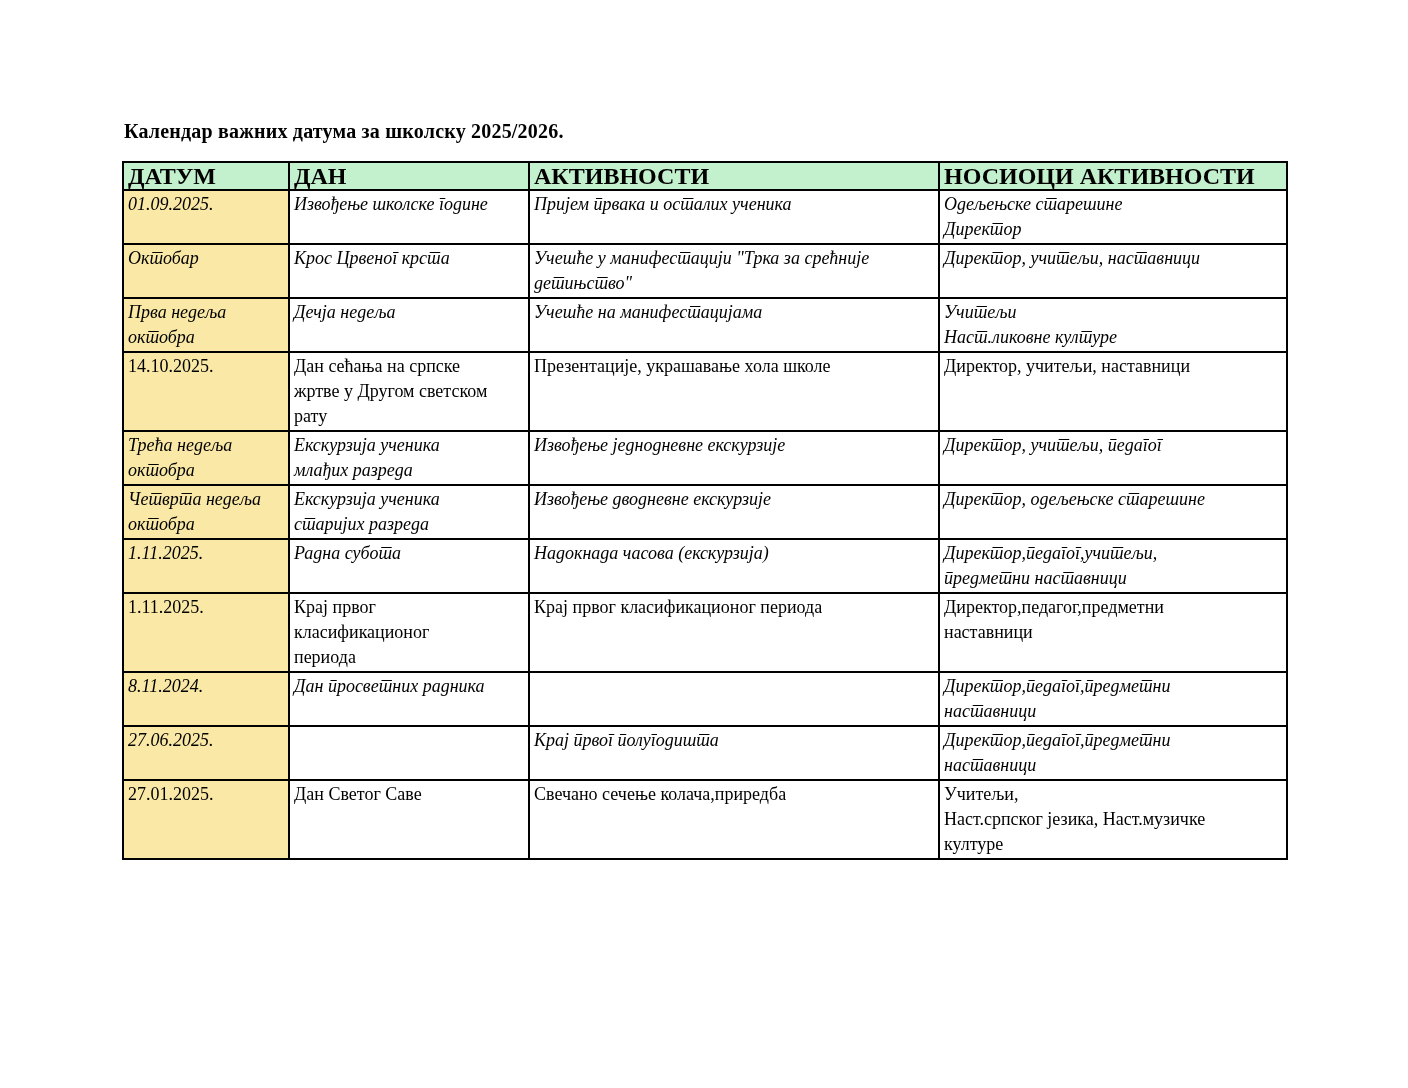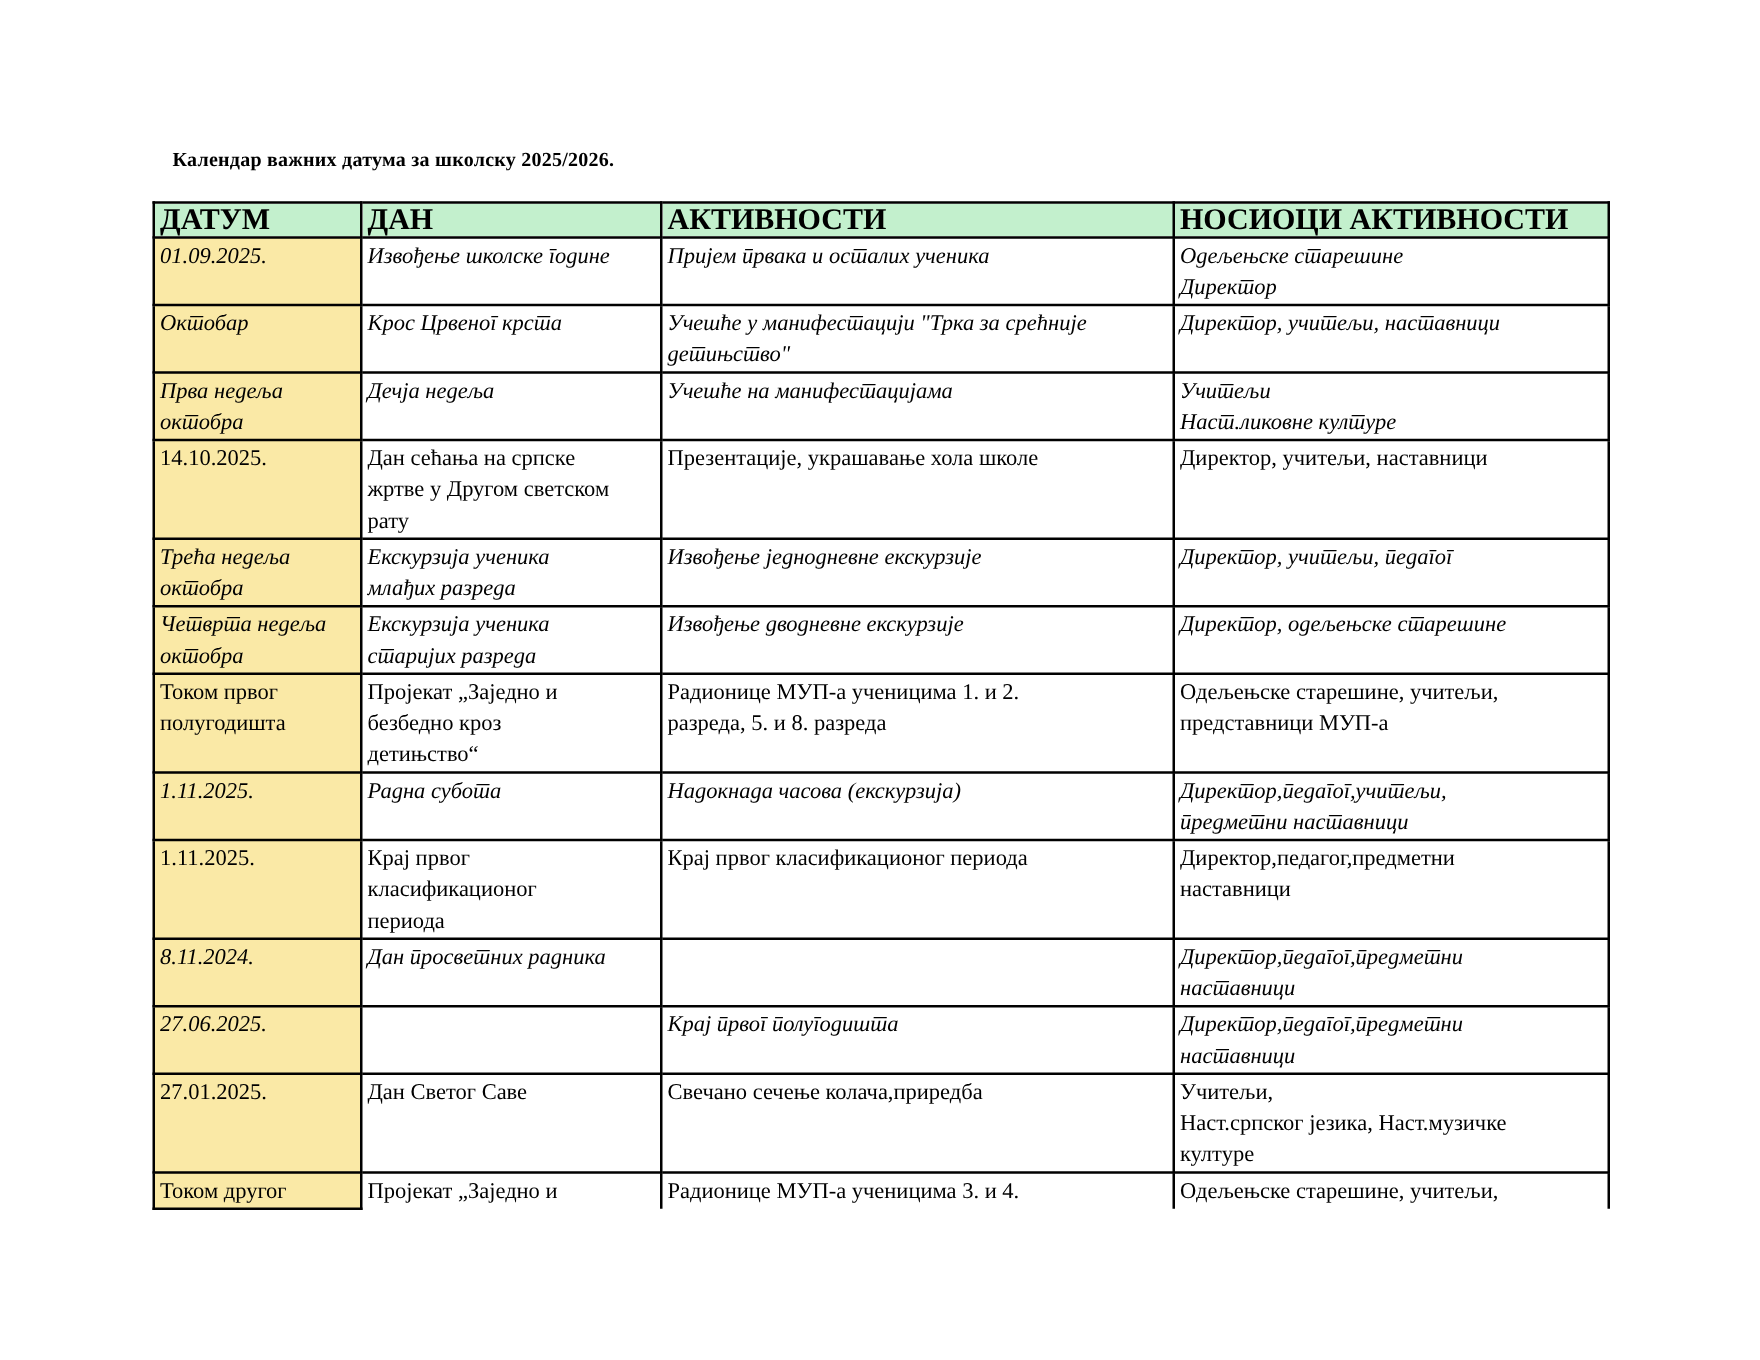--- a/index.html
+++ b/index.html
@@ -11,24 +11,24 @@
     position: relative;
     width: 1408px;
     height: 1088px;
     background: var(--page-bg, #ffffff);
     overflow: hidden;
     font-family: "Liberation Serif", serif;
     color: #000;
   }
   .title {
     position: absolute;
-    left: 138px;
+    left: 124px;
     top: 120px;
     margin: 0;
-    font-size: 16px;
+    font-size: 20px;
     font-weight: bold;
     letter-spacing: 0.2px;
     white-space: nowrap;
   }
   table.cal-table {
     position: absolute;
     left: 122px;
     top: 161px;
     width: 1164px;
     border-collapse: collapse;
@@ -132,31 +132,20 @@
         </tr>
         <tr>
           <td class="date-cell pad-2">Четврта недеља
 октобра</td>
           <td class="pad-2">Екскурзија ученика
 старијих разреда</td>
           <td class="pad-2">Извођење дводневне екскурзије</td>
           <td class="pad-2">Директор, одељењске старешине</td>
         </tr>
         <tr>
-          <td class="date-cell pad-3">Током првог
-полугодишта</td>
-          <td class="pad-3">Пројекат „Заједно и
-безбедно кроз
-детињство“</td>
-          <td class="pad-3">Радионице МУП-а ученицима 1. и 2.
-разреда, 5. и 8. разреда</td>
-          <td class="pad-3">Одељењске старешине, учитељи,
-представници МУП-а</td>
-        </tr>
-        <tr>
           <td class="date-cell pad-2">1.11.2025.</td>
           <td class="pad-2">Радна субота</td>
           <td class="pad-2">Надокнада часова (екскурзија)</td>
           <td class="pad-2">Директор,педагог,учитељи,
 предметни наставници</td>
         </tr>
         <tr>
           <td class="date-cell pad-3">1.11.2025.</td>
           <td class="pad-3">Крај првог
 класификационог
@@ -180,21 +169,15 @@
 наставници</td>
         </tr>
         <tr>
           <td class="date-cell pad-3">27.01.2025.</td>
           <td class="pad-3">Дан Светог Саве</td>
           <td class="pad-3">Свечано сечење колача,приредба</td>
           <td class="pad-3">Учитељи,
 Наст.српског језика, Наст.музичке
 културе</td>
         </tr>
-        <tr class="clipped">
-          <td class="date-cell">Током другог</td>
-          <td>Пројекат „Заједно и</td>
-          <td>Радионице МУП-а ученицима 3. и 4.</td>
-          <td>Одељењске старешине, учитељи,</td>
-        </tr>
       </tbody>
   </table>
 </div>
 
 </body></html>

